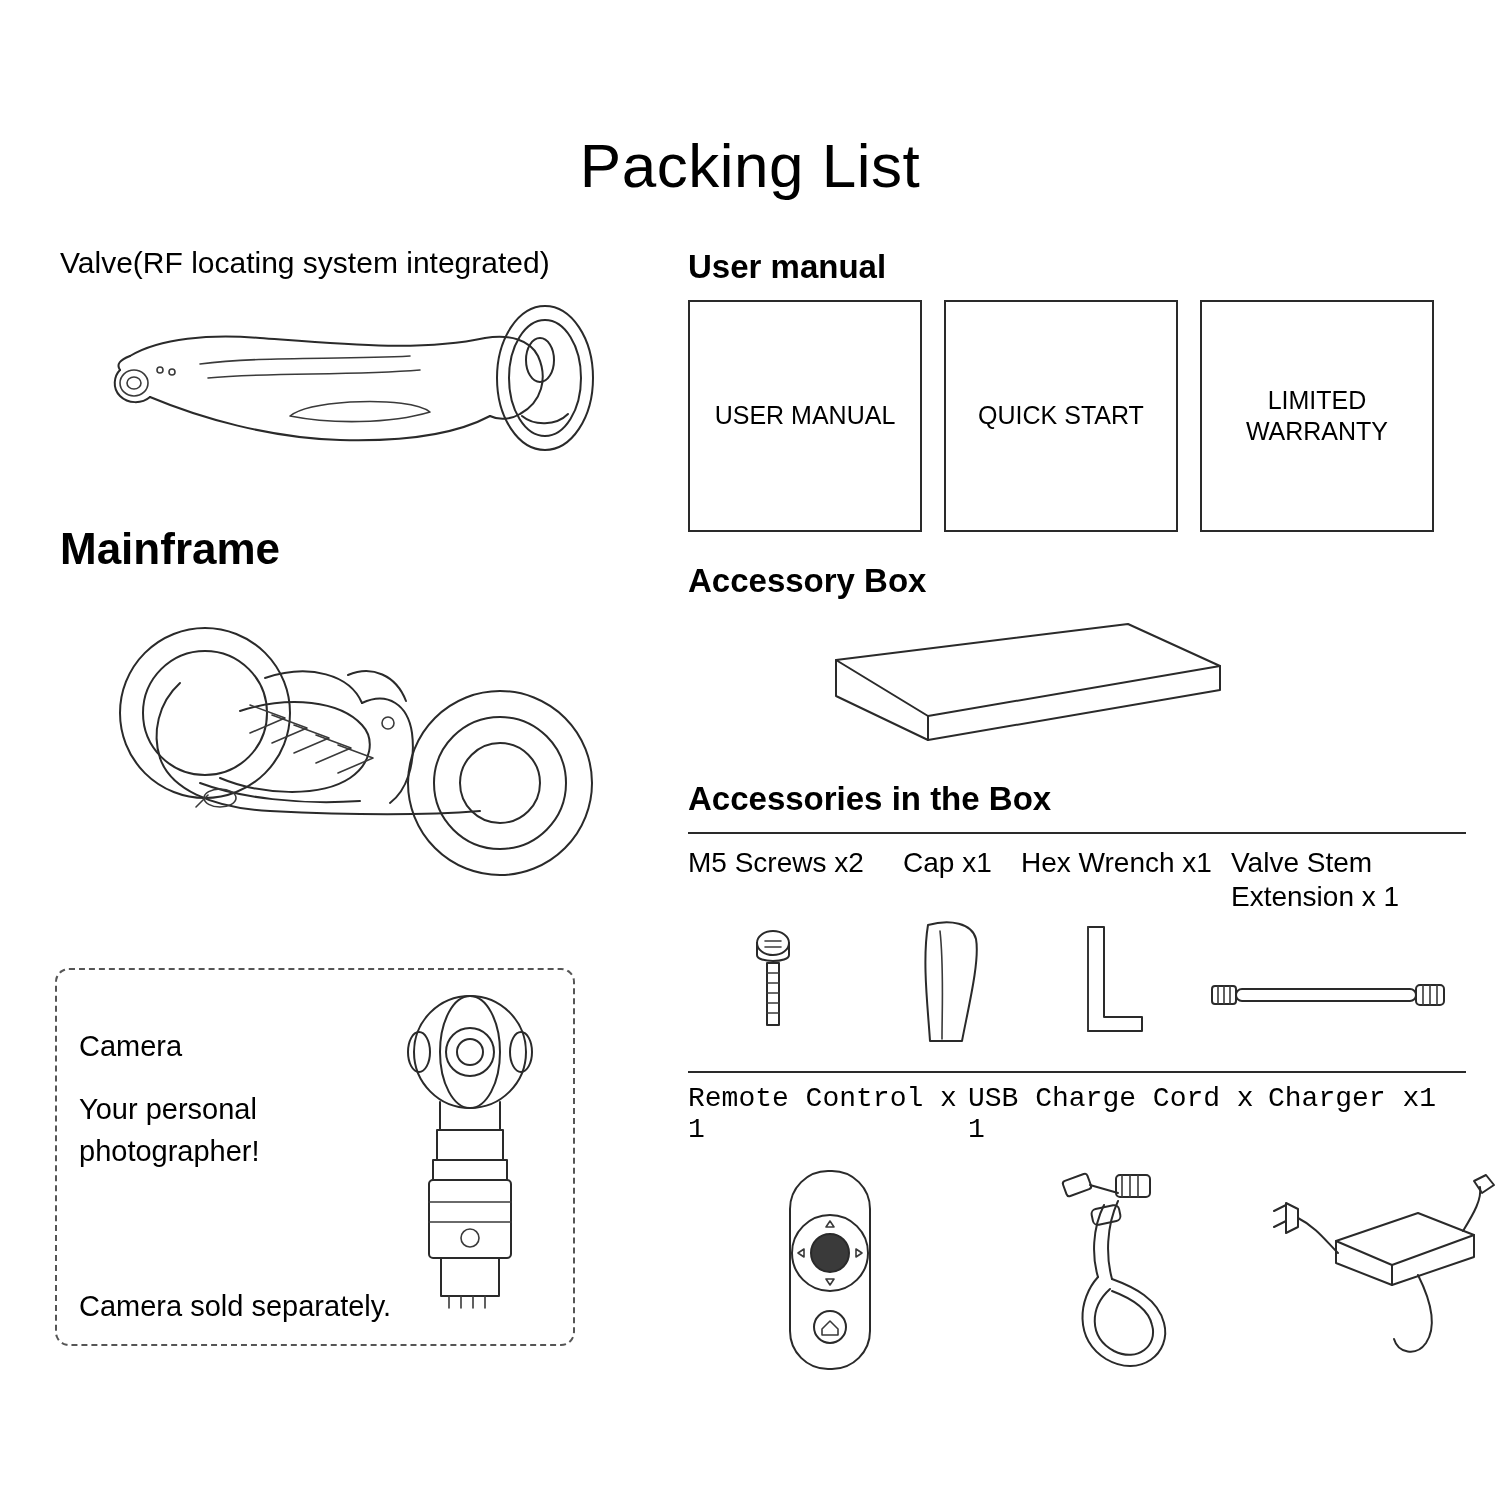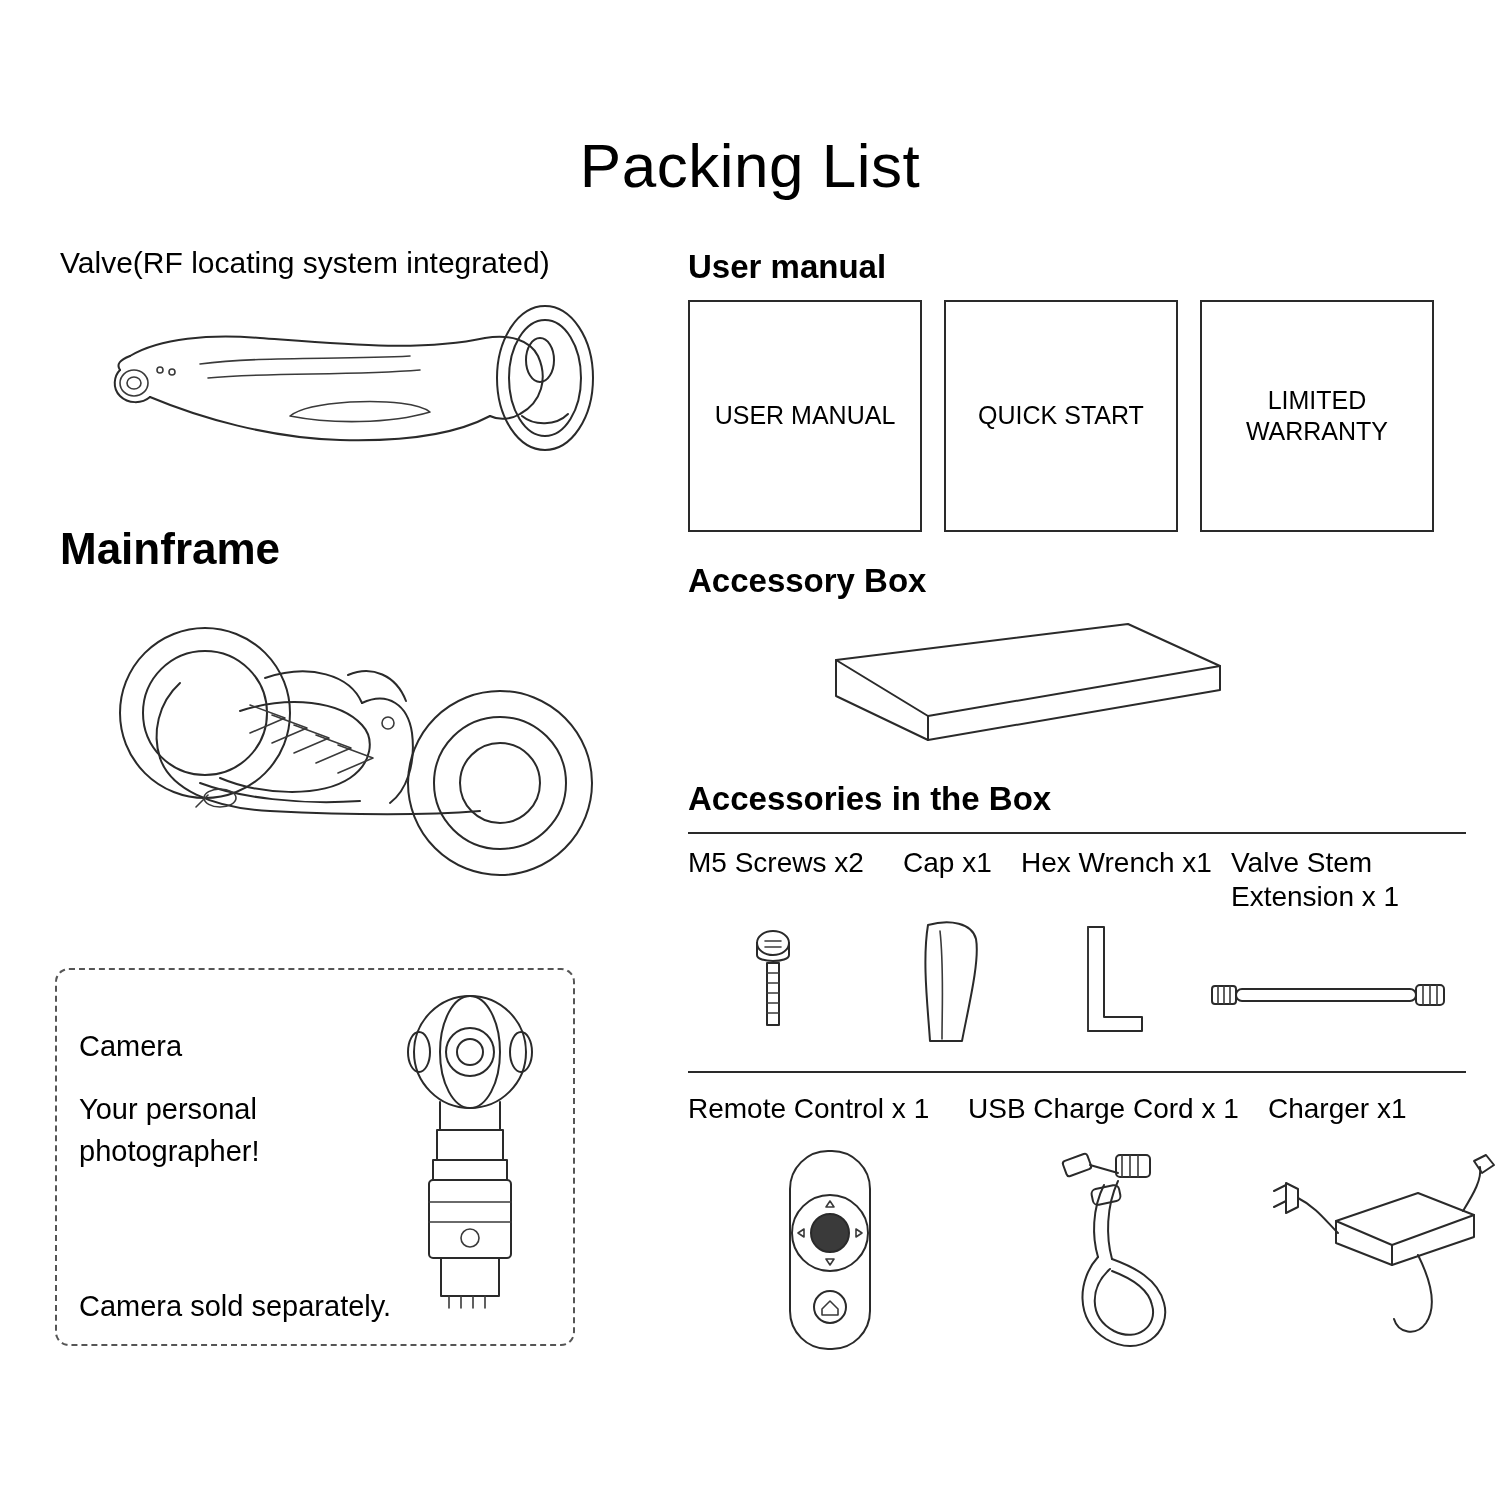--- a/index.html
+++ b/index.html
@@ -156,21 +156,22 @@
     margin-top: 4px;
   }
   .hr2 {
     border: 0;
     border-top: 2px solid #2a2a2a;
     margin: 4px 0 0 0;
     width: 778px;
   }
   .acc-labels2 {
     display: flex;
-    margin-top: 20px;
+    margin-top: 10px;
+    font-family: Liberation Mono, monospace;
   }
   .acc-labels2 span { font-size: 28px; }
   .lbl-remote { width: 280px; }
   .lbl-usb { width: 300px; }
   .lbl-charger { width: 190px; }
 
   .bottom-art-row {
     position: relative;
     height: 230px;
     margin-top: 10px;

